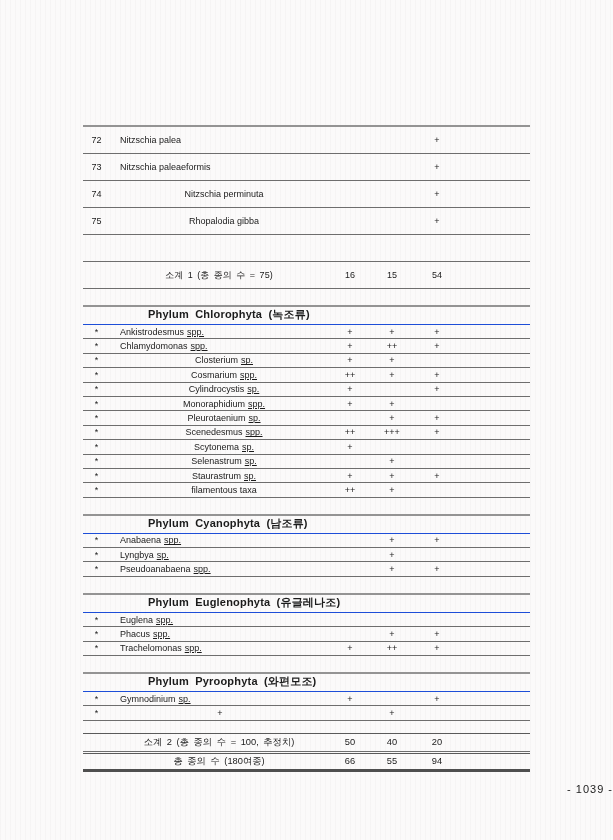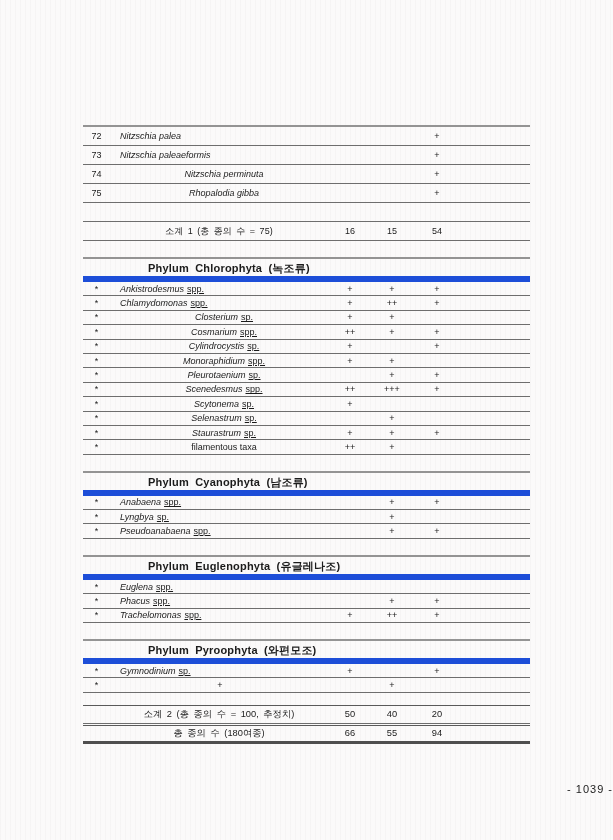--- a/index.html
+++ b/index.html
@@ -12,45 +12,45 @@
   }
   .page{position:absolute;inset:0;}
   .table{position:absolute;left:83px;top:125px;width:447px;}
 
   .block{border-top:2px solid #949494;}
   .block + .block{margin-top:16px;}
   .block.summary{border-top:1px solid #5a5a5a;margin-top:12px;}
   .block.total{border-top:1px solid #5a5a5a;margin-top:1px;}
 
   .hrow{
-    height:17px;display:flex;align-items:flex-end;
-    border-bottom:6px solid #1d4ed8;
+    height:17px;display:flex;align-items:flex-start;
+    border-bottom:1px solid #1d4ed8;
   }
   .hrow .title{
     padding-left:65px;font-weight:bold;font-size:11px;letter-spacing:0.2px;word-spacing:3px;
   }
 
   .trow{
     display:grid;
     grid-template-columns:27px 220px 40px 44px 46px 1fr;
     align-items:center;
     height:14.4px;
     border-bottom:1px solid #6e6e6e;
     font-size:9px;
     box-sizing:border-box;
   }
-  .plain .trow{height:19px;}
+  .plain .trow{height:27px;}
   .summary .trow,.total .trow{height:18px;font-size:9.3px;}
   .total .trow{border-bottom:3px solid #4f4f4f;}
 
   .c-num{text-align:center;font-style:normal;}
   .c-name{white-space:nowrap;}
   .c-name.align-left{padding-left:10px;text-align:left;}
   .c-name.align-center{padding-left:8px;text-align:center;}
-  .genus{font-style:italic;}
+  .genus{}
   .plainname{font-style:normal;}
   .sfx{font-style:normal;margin-left:3px;text-decoration:underline;}
   .c-v{text-align:center;}
   .c-label{grid-column:1 / 3;text-align:center;padding-left:25px;word-spacing:2px;}
   .spacer{}
 
   .page-number{
     position:absolute;left:0;top:783px;width:100%;
     text-align:right;font-size:11px;letter-spacing:1px;color:#222;
   }

